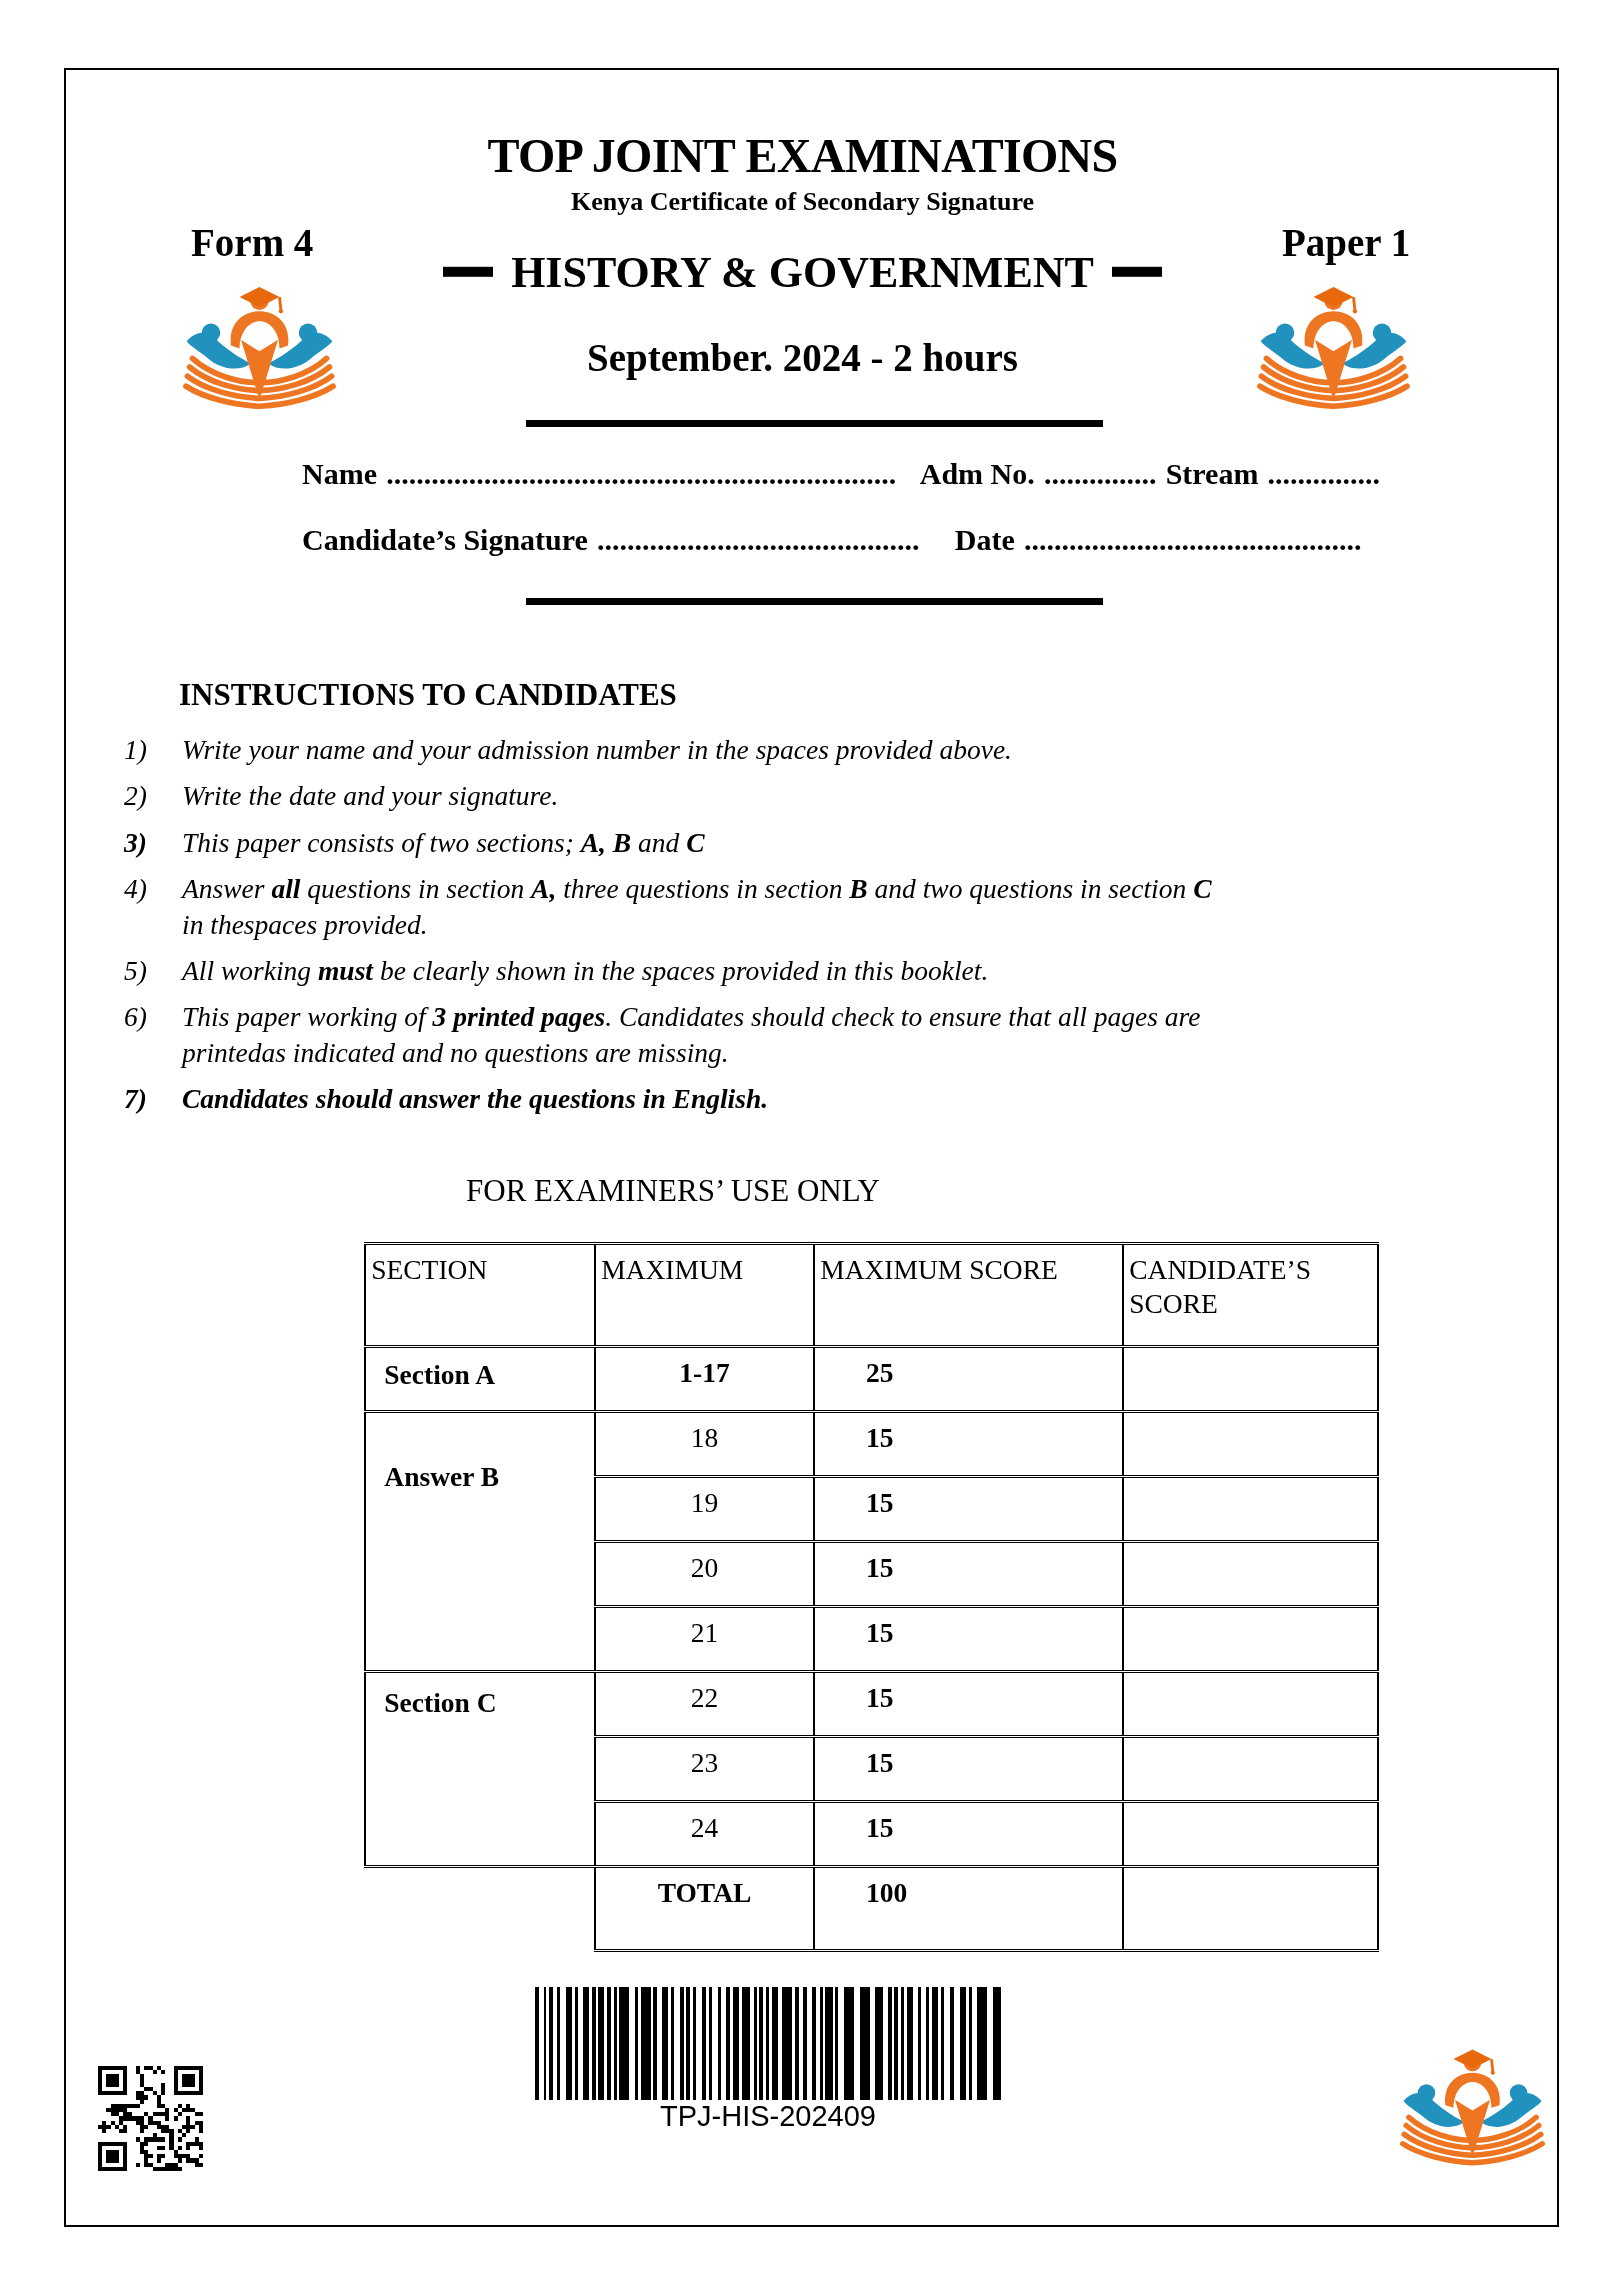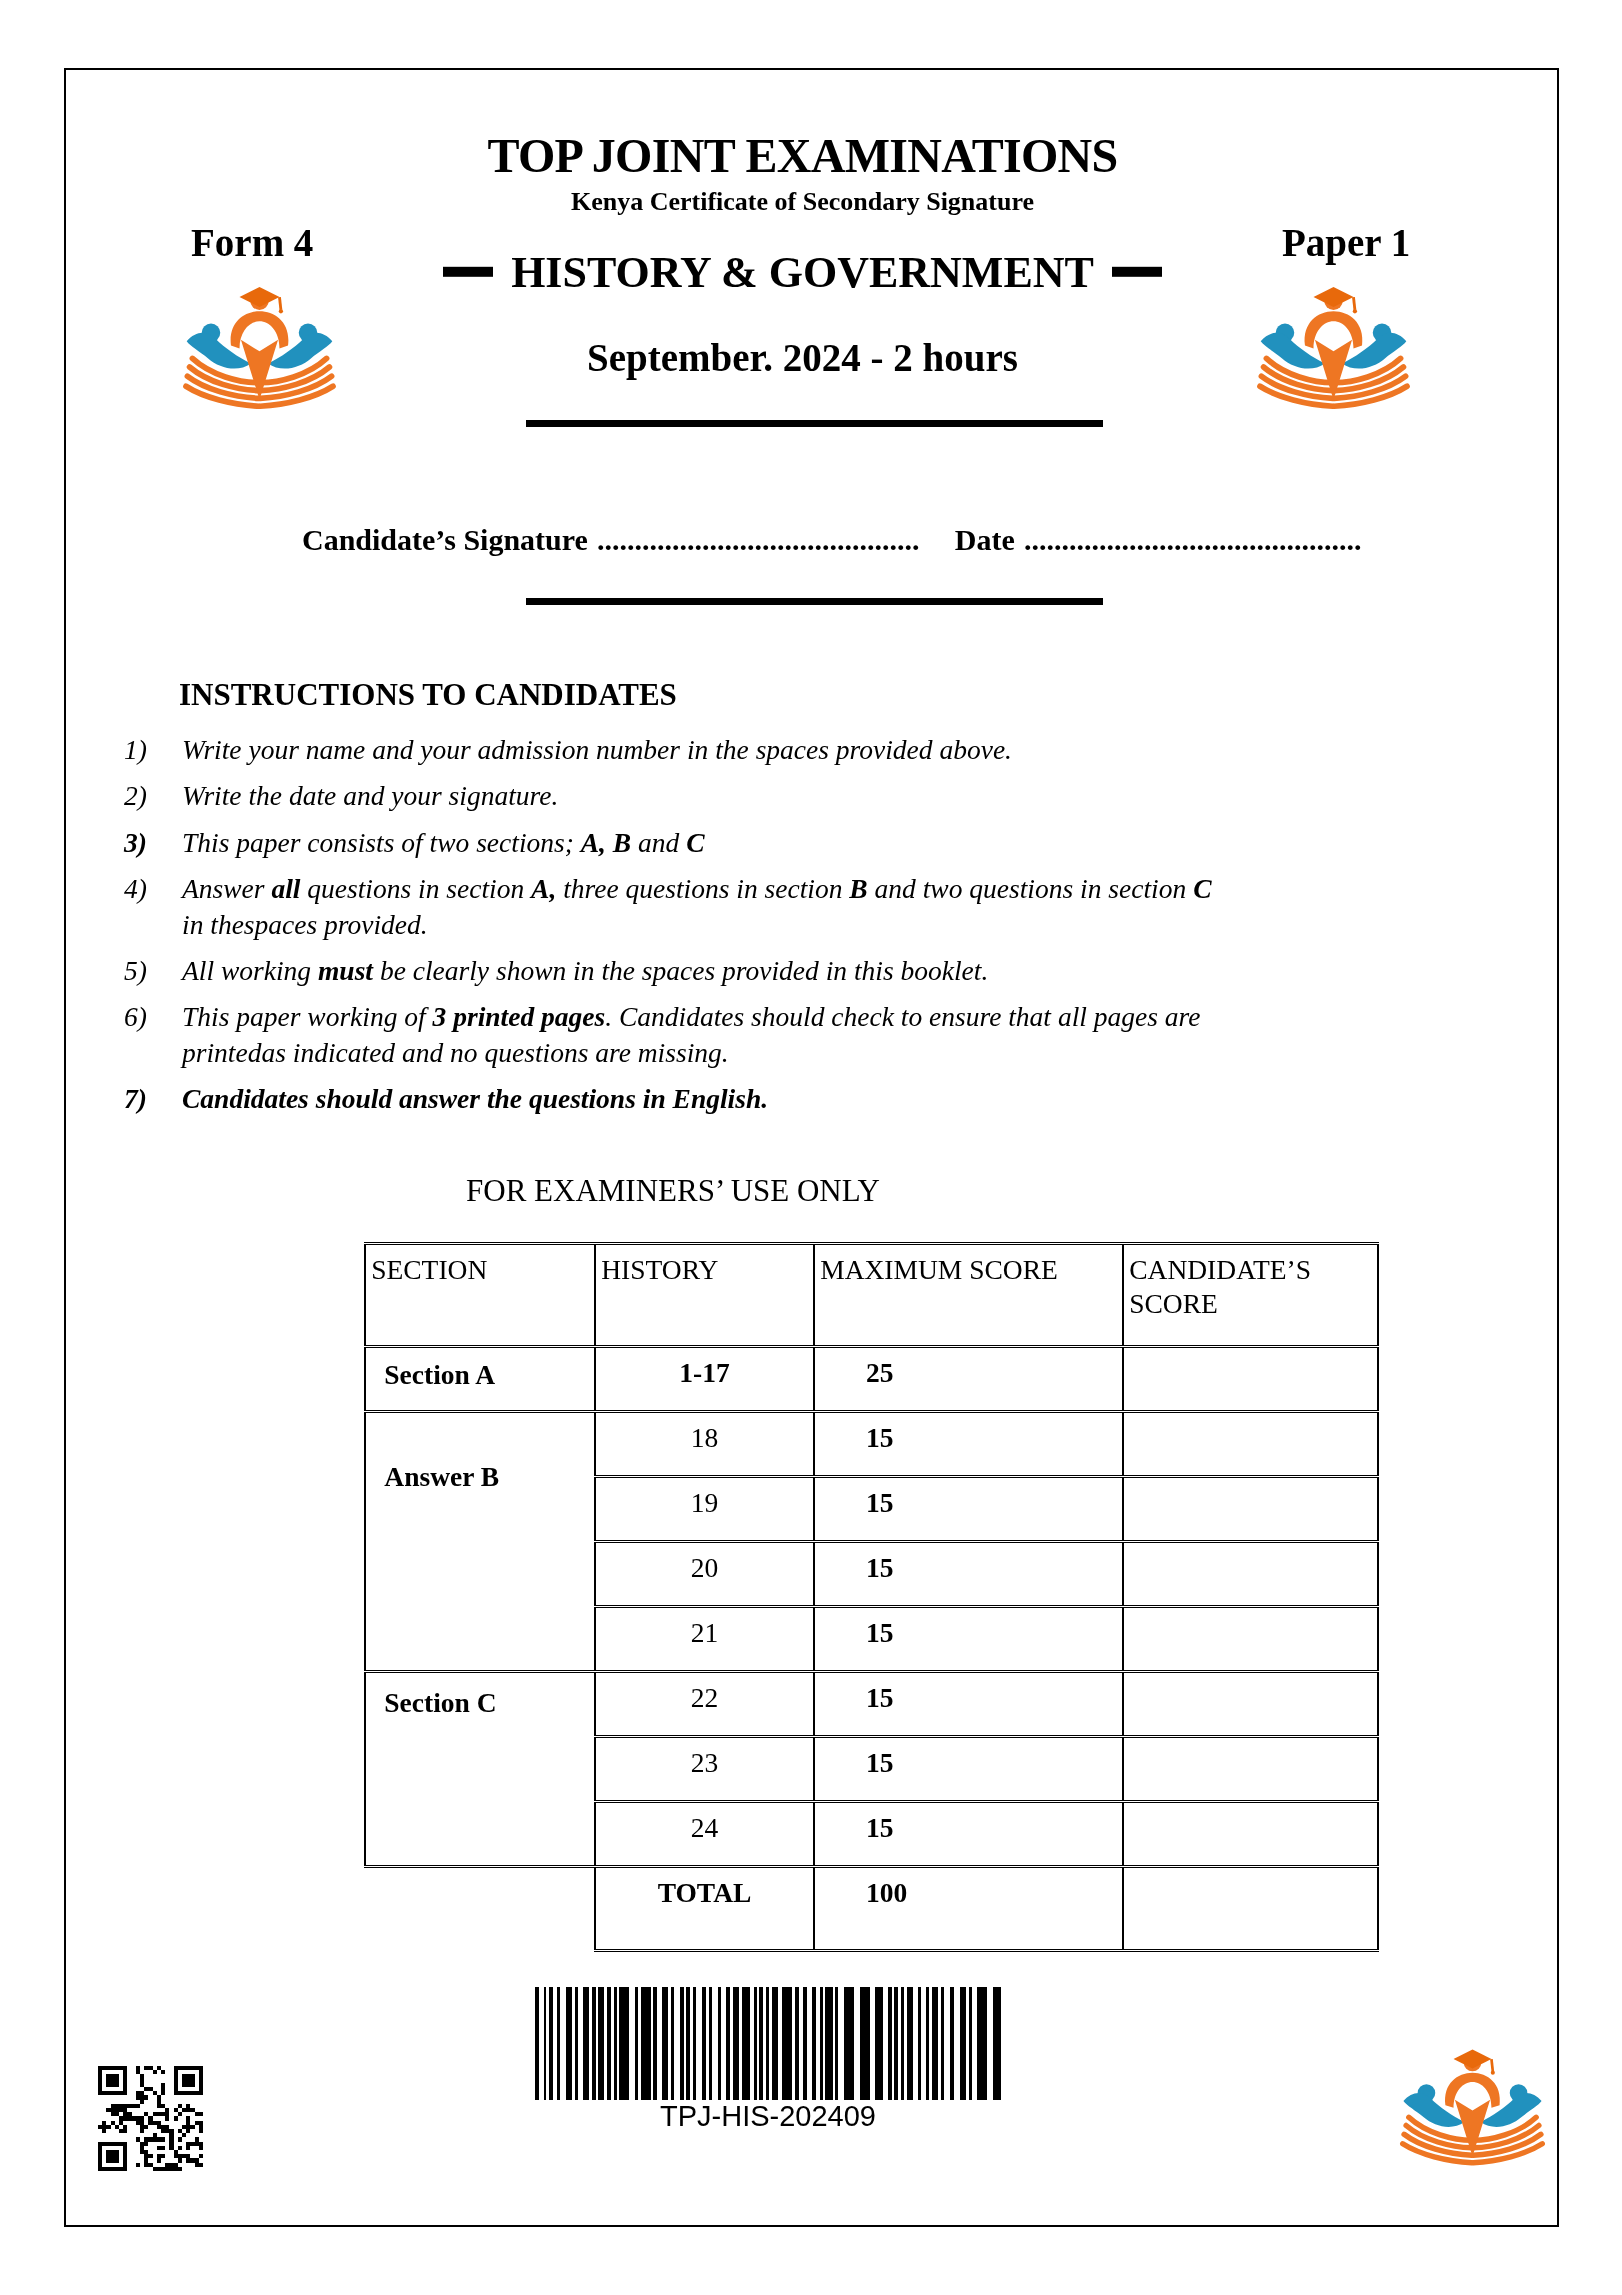--- a/index.html
+++ b/index.html
@@ -118,20 +118,23 @@
       <use href="#tje-logo"></use>
     </svg>
   <svg class="abs logo-top-right" viewBox="0 0 220 196">
       <use href="#tje-logo"></use>
     </svg>
 
   <div class="abs centered session">September. 2024 - 2 hours</div>
 
   <div class="abs rule rule-top"></div>
 
+  <div class="abs field-row name-row">
+    <span>Name</span><span>....................................................................</span><span class="ml">Adm No.</span><span>...............</span><span>Stream</span><span>...............</span>
+  </div>
 
   <div class="abs field-row sig-row">
     <span>Candidate’s Signature</span><span>...........................................</span><span class="ml2">Date</span><span>.............................................</span>
   </div>
 
   <div class="abs rule rule-bottom"></div>
 
   <div class="abs instr-heading">INSTRUCTIONS TO CANDIDATES</div>
   <div class="abs instr-list" id="instr-list">
       <div class="inst-item">
@@ -168,21 +171,21 @@
   <table class="abs exam-table" id="exam-table">
       <colgroup>
         <col style="width: 230px;">
         <col style="width: 219px;">
         <col style="width: 309px;">
         <col style="width: 255px;">
       </colgroup>
       <thead>
         <tr>
           <th>SECTION</th>
-          <th>HISTORY</th>
+          <th>MAXIMUM</th>
           <th>MAXIMUM SCORE</th>
           <th>CANDIDATE’S SCORE</th>
         </tr>
       </thead>
       <tbody>
         <tr>
           <td rowspan="1" class="sec sec-a">Section A</td>
           <td class="q b">1-17</td>
           <td class="m">25</td>
           <td class="cs"></td>

